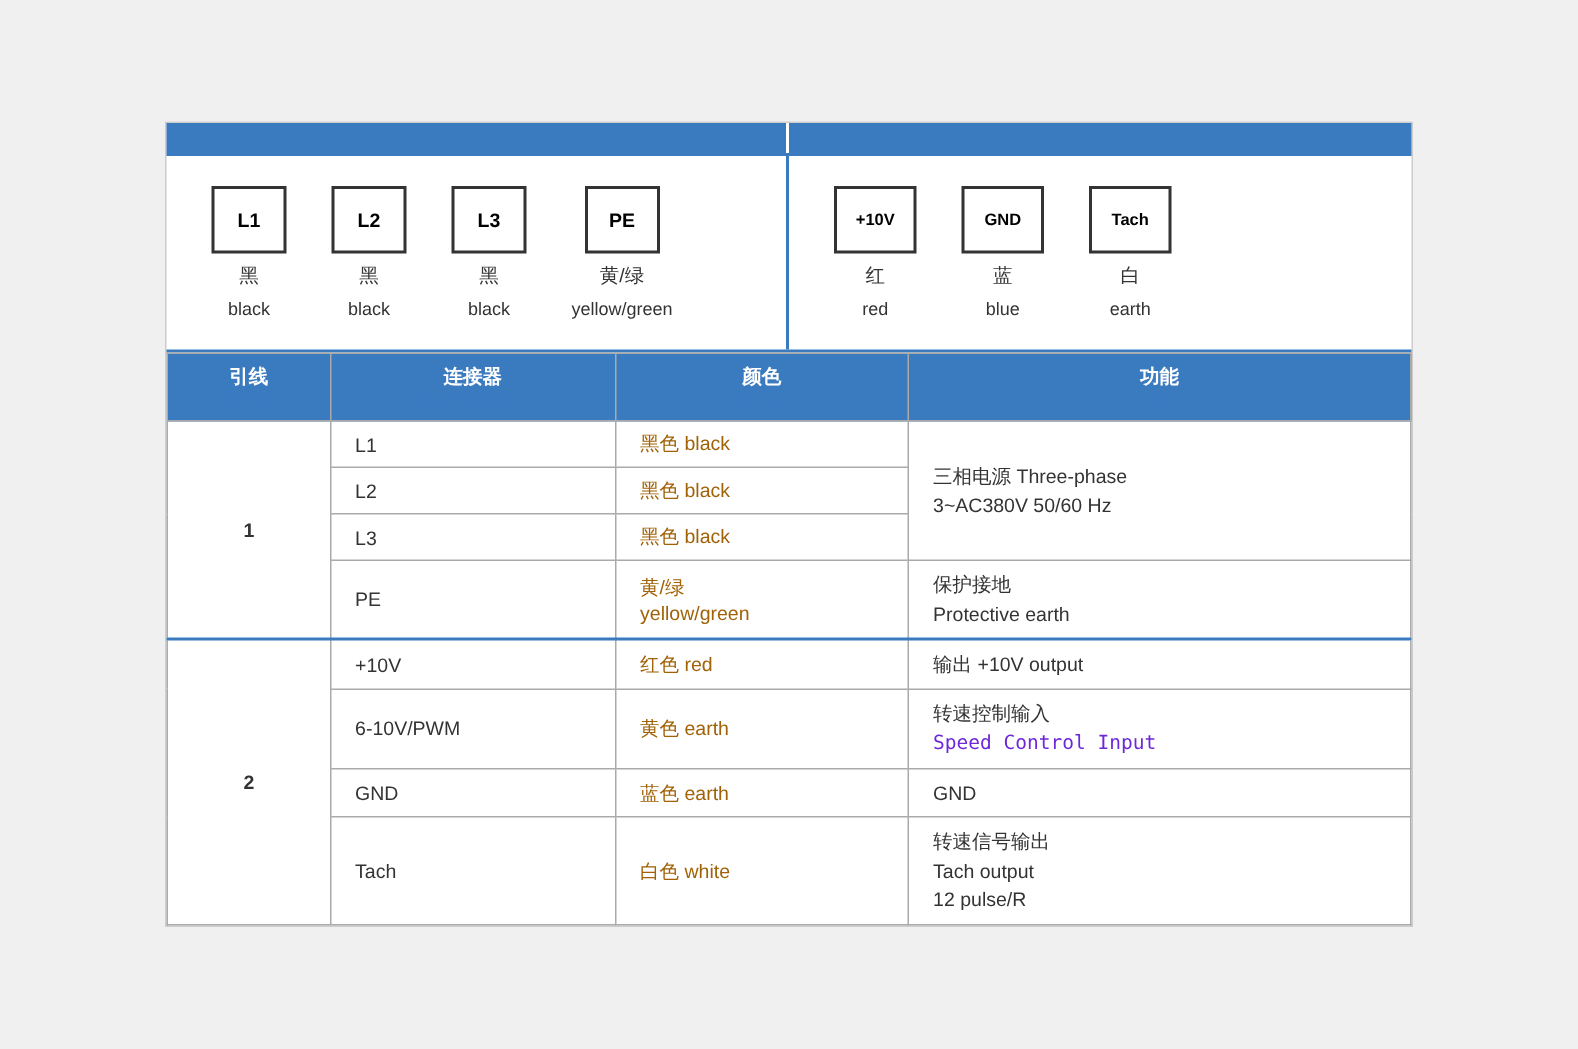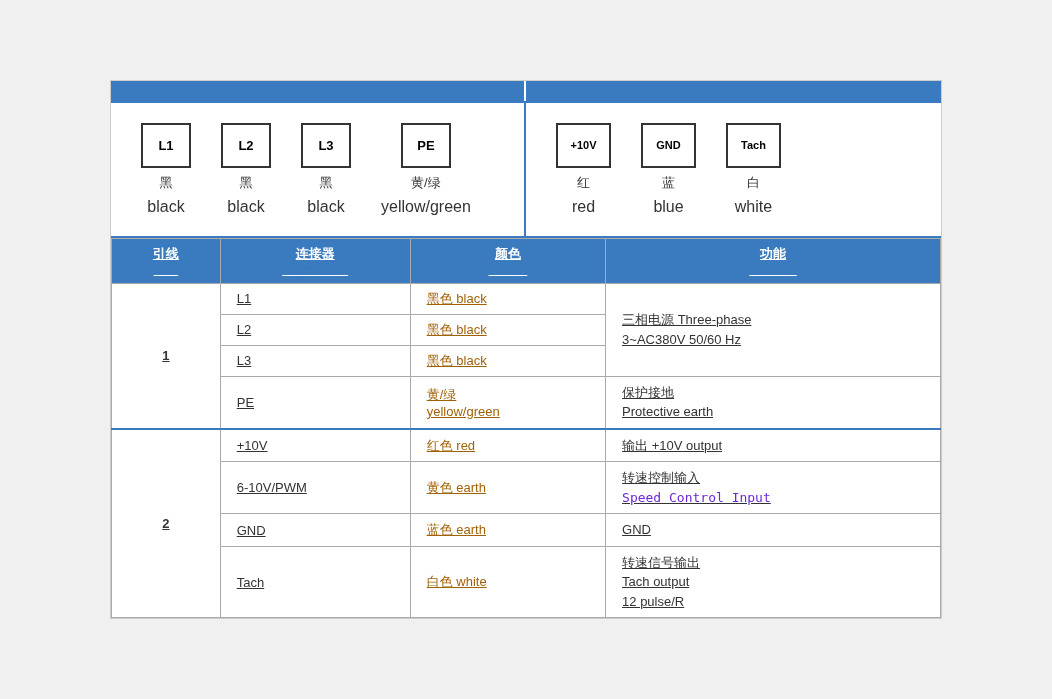--- a/index.html
+++ b/index.html
@@ -67,38 +67,37 @@
       font-size: 13px;
       font-weight: bold;
       background: #fff;
     }
     .connector-box-small {
       width: 55px;
       height: 45px;
       font-size: 11px;
     }
     .connector-label {
-      font-size: 16px;
+      font-size: 12px;
       text-align: center;
       color: #333;
     }
     .connector-label-cn {
       font-size: 13px;
     }
     
     .data-table {
       width: 100%;
       border-collapse: collapse;
     }
     .data-table th, .data-table td {
       border: 1px solid #aaa;
       padding: 6px 16px;
       vertical-align: middle;
       font-size: 13px;
-      text-decoration: underline;
     }
     .table-header-row th {
       background: #3a7abf;
       color: #fff;
       font-weight: bold;
     }
     .col-line {
       text-align: center;
       font-size: 14px;
       font-weight: bold;
@@ -173,21 +172,21 @@
           <div class="connector-label">red</div>
         </div>
         <div class="connector-item">
           <div class="connector-box connector-box-small" style="white-space: pre-line; text-align: center; font-size: 11px;">GND</div>
           <div class="connector-label connector-label-cn">蓝</div>
           <div class="connector-label">blue</div>
         </div>
         <div class="connector-item">
           <div class="connector-box connector-box-small" style="white-space: pre-line; text-align: center; font-size: 11px;">Tach</div>
           <div class="connector-label connector-label-cn">白</div>
-          <div class="connector-label">white</div>
+          <div class="connector-label">earth</div>
         </div>
       </div>
   </div>
 
   <div class="table-wrapper">
     <table class="data-table" id="main-table">
     <thead>
           <tr class="table-header-row">
             <th>引线<br><span class="sub-label">Line</span></th>
             <th>连接器<br><span class="sub-label">Connection</span></th>

